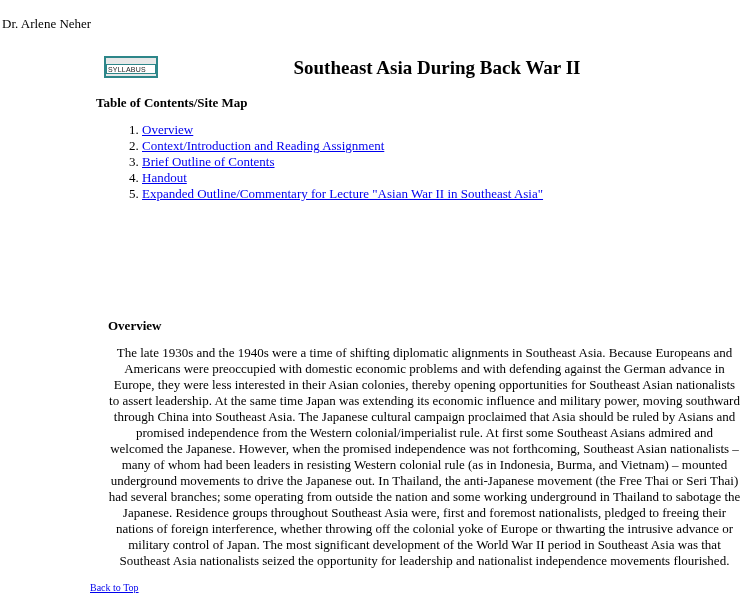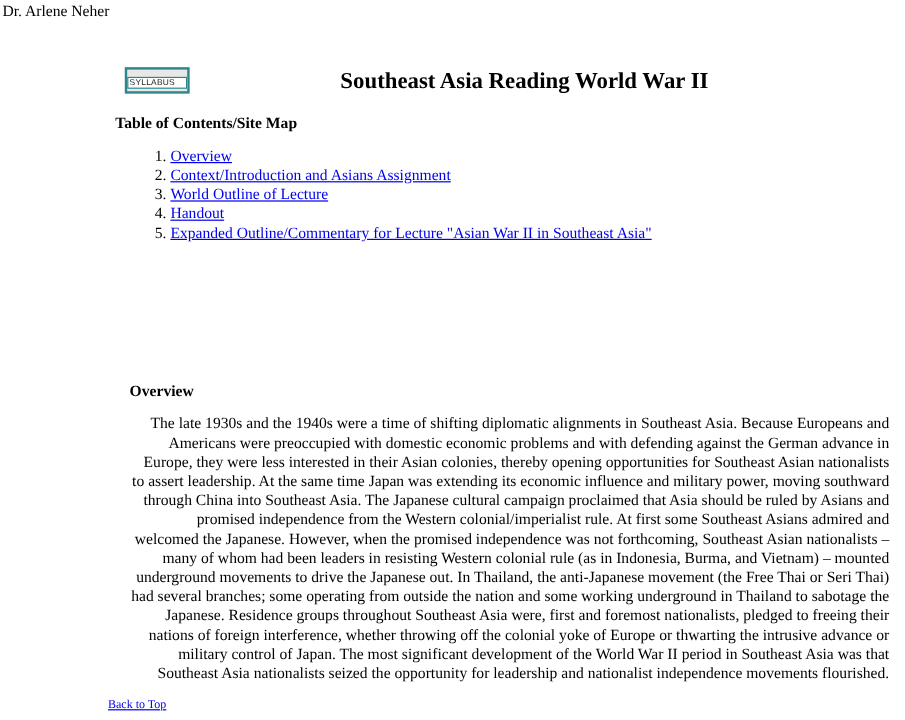--- a/index.html
+++ b/index.html
@@ -6,21 +6,21 @@
   html, body {
     width: 754px; height: 600px;
     background: #ffffff;
     font-family: "Liberation Serif", "DejaVu Serif", serif;
     color: #000000;
     overflow: hidden;
     position: relative;
   }
   .abs { position: absolute; }
   .author {
-    left: 2px; top: 1px;
+    left: 2px; top: 16px;
     font-size: 13px;
   }
   .syllabus-btn {
     left: 104px; top: 56px;
     display: inline-block;
     border: 2px solid #2d8689;
     background: #e8e8e8;
     text-decoration: none;
     color: #000;
     cursor: pointer;
@@ -67,43 +67,43 @@
   }
   .overview-heading {
     left: 108px; top: 318px;
     font-size: 13px;
     font-weight: bold;
   }
   .overview-paragraph {
     left: 108px; top: 345px; width: 633px;
     font-size: 13px;
     line-height: 16px;
-    text-align: right;
+    text-align: center;
   }
   .back-to-top {
     left: 90px; top: 582px;
     font-size: 10px;
   }
 </style>
 </head>
 <body>
 
 <div class="abs author">Dr. Arlene Neher</div>
 
 <a class="abs syllabus-btn"><span class="syllabus-inner">SYLLABUS</span></a>
 
-<h1 class="abs page-title">Southeast Asia Reading World War II</h1>
+<h1 class="abs page-title">Southeast Asia During Back War II</h1>
 
 <h3 class="abs toc-heading">Table of Contents/Site Map</h3>
 
 <div class="abs toc-list">
   <ol>
     <li><a class="link">Overview</a></li>
-    <li><a class="link">Context/Introduction and Asians Assignment</a></li>
-    <li><a class="link">World Outline of Lecture</a></li>
+    <li><a class="link">Context/Introduction and Reading Assignment</a></li>
+    <li><a class="link">Brief Outline of Contents</a></li>
     <li><a class="link">Handout</a></li>
     <li><a class="link">Expanded Outline/Commentary for Lecture "Asian War II in Southeast Asia"</a></li>
   </ol>
 </div>
 
 <h3 class="abs overview-heading">Overview</h3>
 
 <p class="abs overview-paragraph">The late 1930s and the 1940s were a time of shifting diplomatic alignments in Southeast Asia. Because Europeans and Americans were preoccupied with domestic economic problems and with defending against the German advance in Europe, they were less interested in their Asian colonies, thereby opening opportunities for Southeast Asian nationalists to assert leadership. At the same time Japan was extending its economic influence and military power, moving southward through China into Southeast Asia. The Japanese cultural campaign proclaimed that Asia should be ruled by Asians and promised independence from the Western colonial/imperialist rule. At first some Southeast Asians admired and welcomed the Japanese. However, when the promised independence was not forthcoming, Southeast Asian nationalists – many of whom had been leaders in resisting Western colonial rule (as in Indonesia, Burma, and Vietnam) – mounted underground movements to drive the Japanese out. In Thailand, the anti-Japanese movement (the Free Thai or Seri Thai) had several branches; some operating from outside the nation and some working underground in Thailand to sabotage the Japanese. Residence groups throughout Southeast Asia were, first and foremost nationalists, pledged to freeing their nations of foreign interference, whether throwing off the colonial yoke of Europe or thwarting the intrusive advance or military control of Japan. The most significant development of the World War II period in Southeast Asia was that Southeast Asia nationalists seized the opportunity for leadership and nationalist independence movements flourished.</p>
 
 <a class="abs back-to-top link">Back to Top</a>

